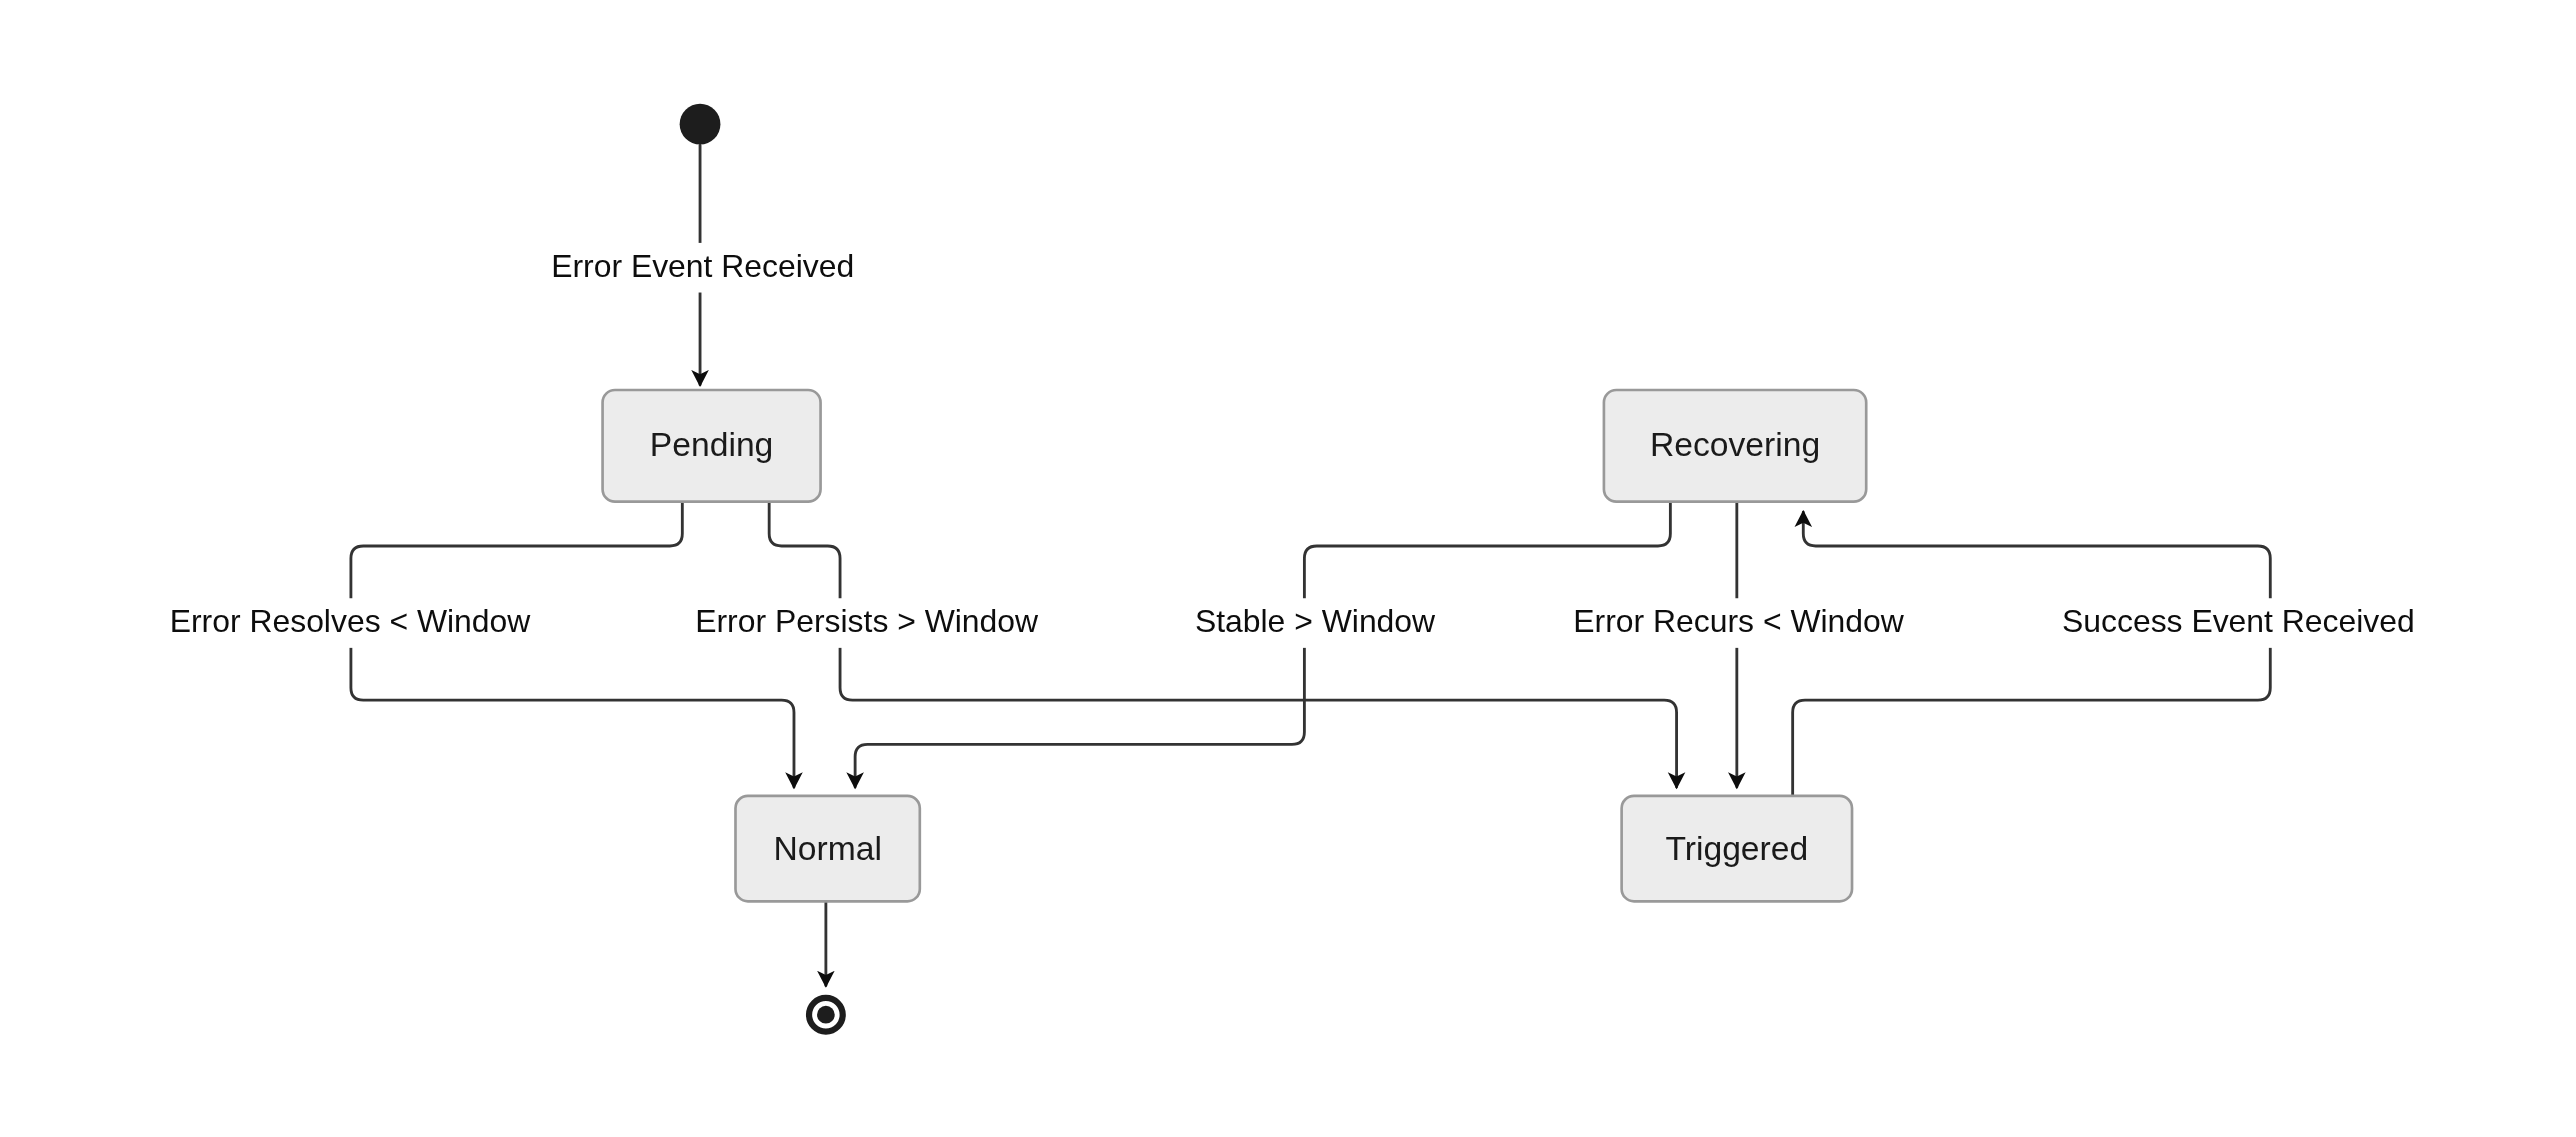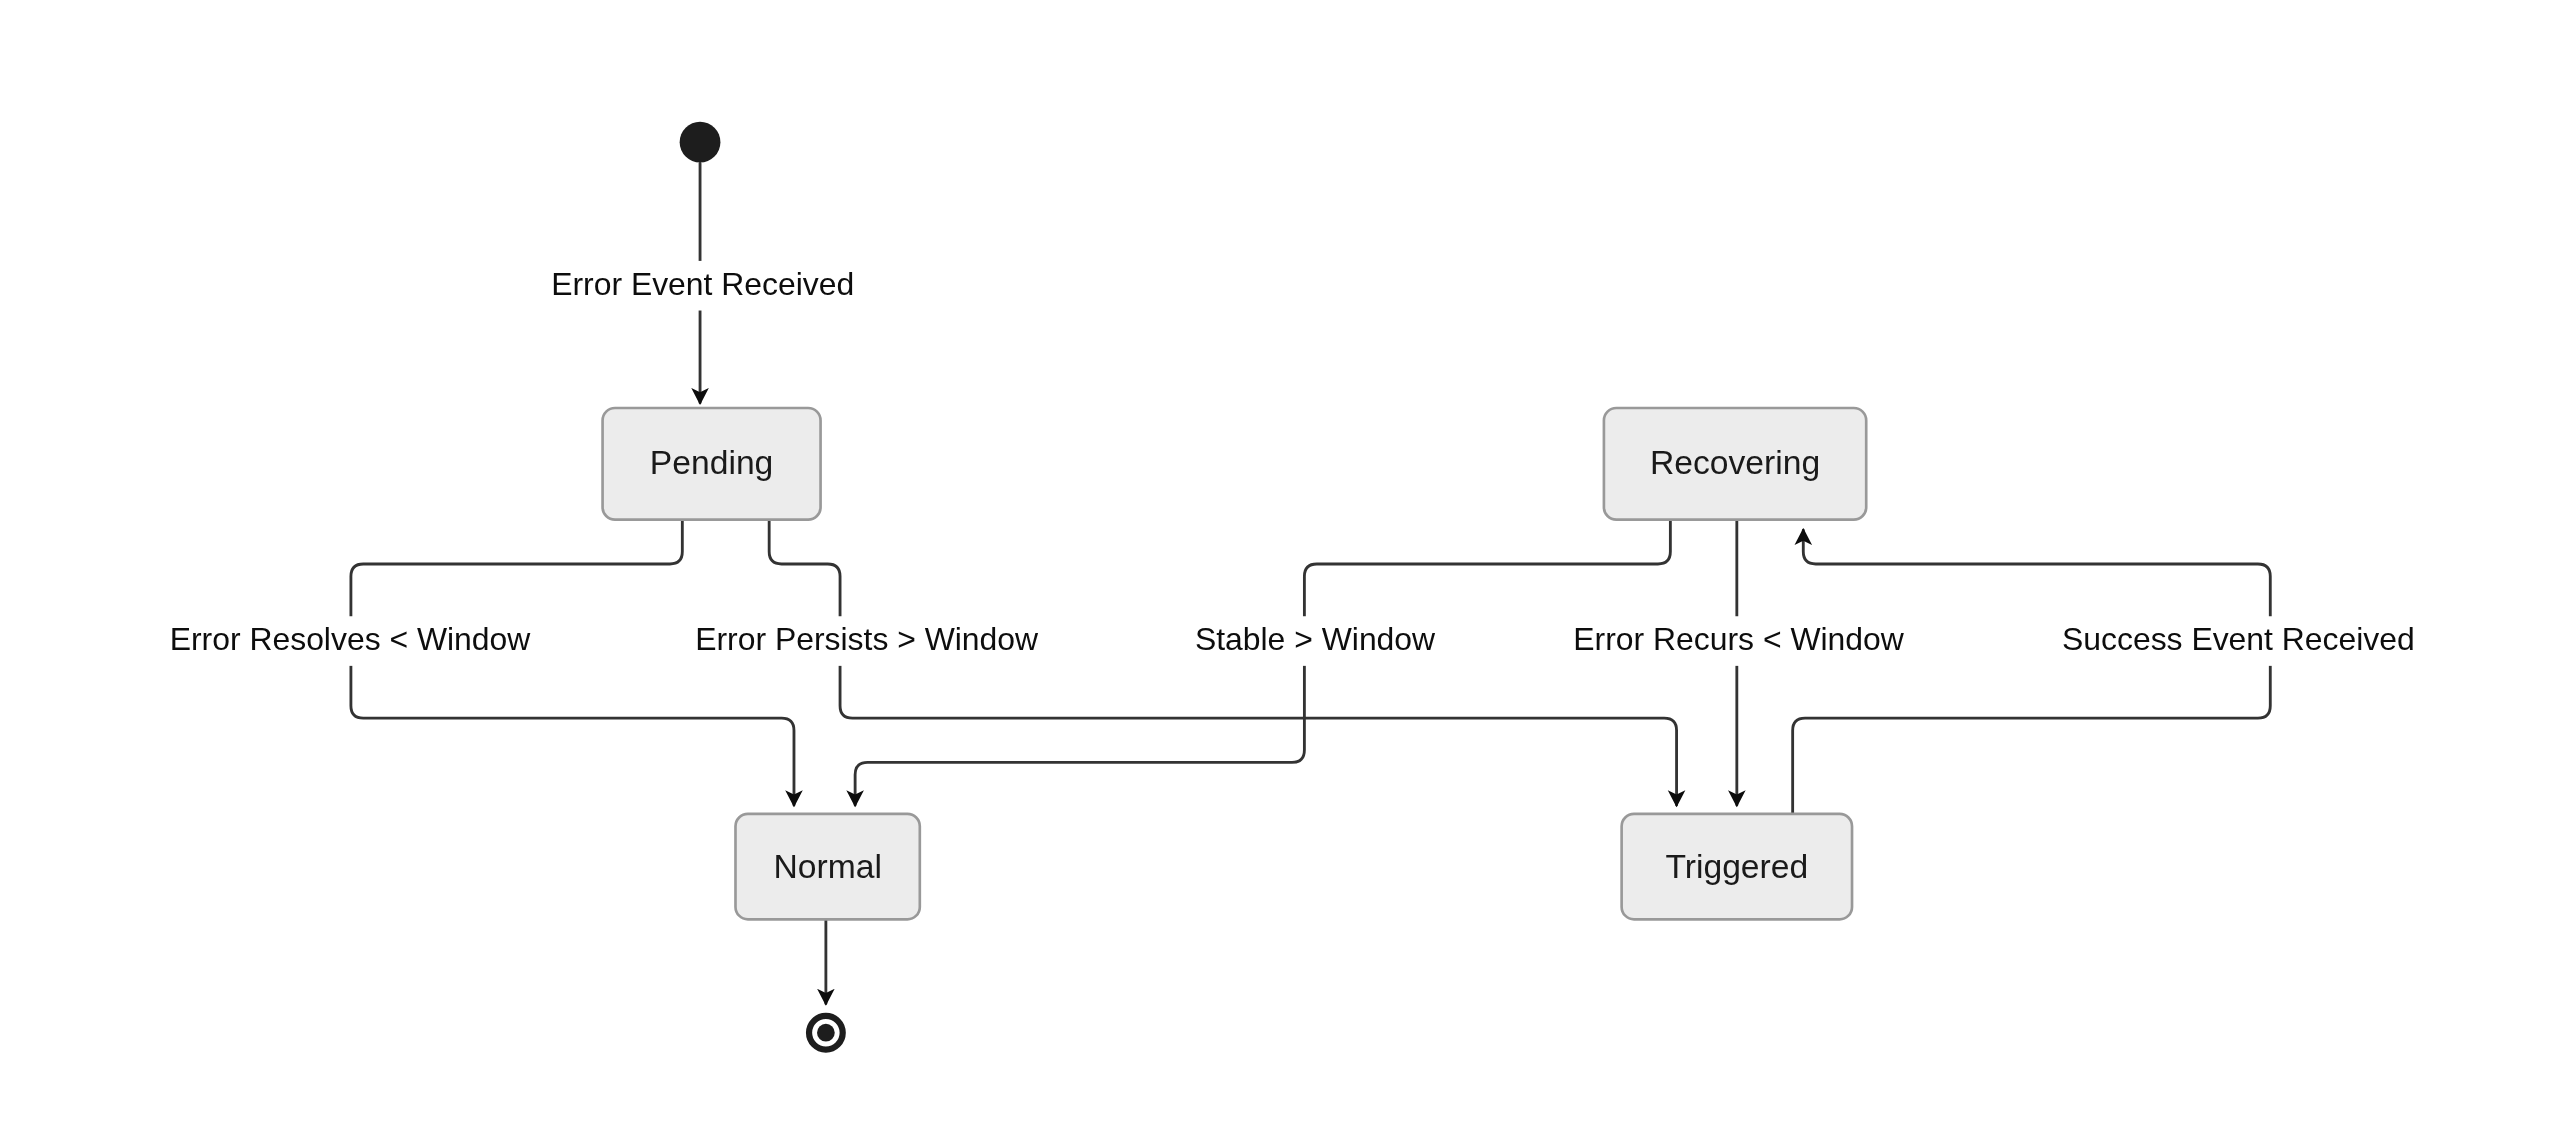--- a/index.html
+++ b/index.html
@@ -12,21 +12,20 @@
     width: 2576px;
     height: 1138px;
     font-family: "Liberation Sans", sans-serif;
     overflow: hidden;
   }
   #diagram-root {
     position: relative;
     width: 2576px;
     height: 1040px;
     background: #ffffff;
-    margin-top: 18px;
   }
   svg.diagram-canvas {
     display: block;
     width: 2576px;
     height: 1138px;
   }
   .edge-path {
     fill: none;
     stroke: #333333;
     stroke-width: 3.2;

